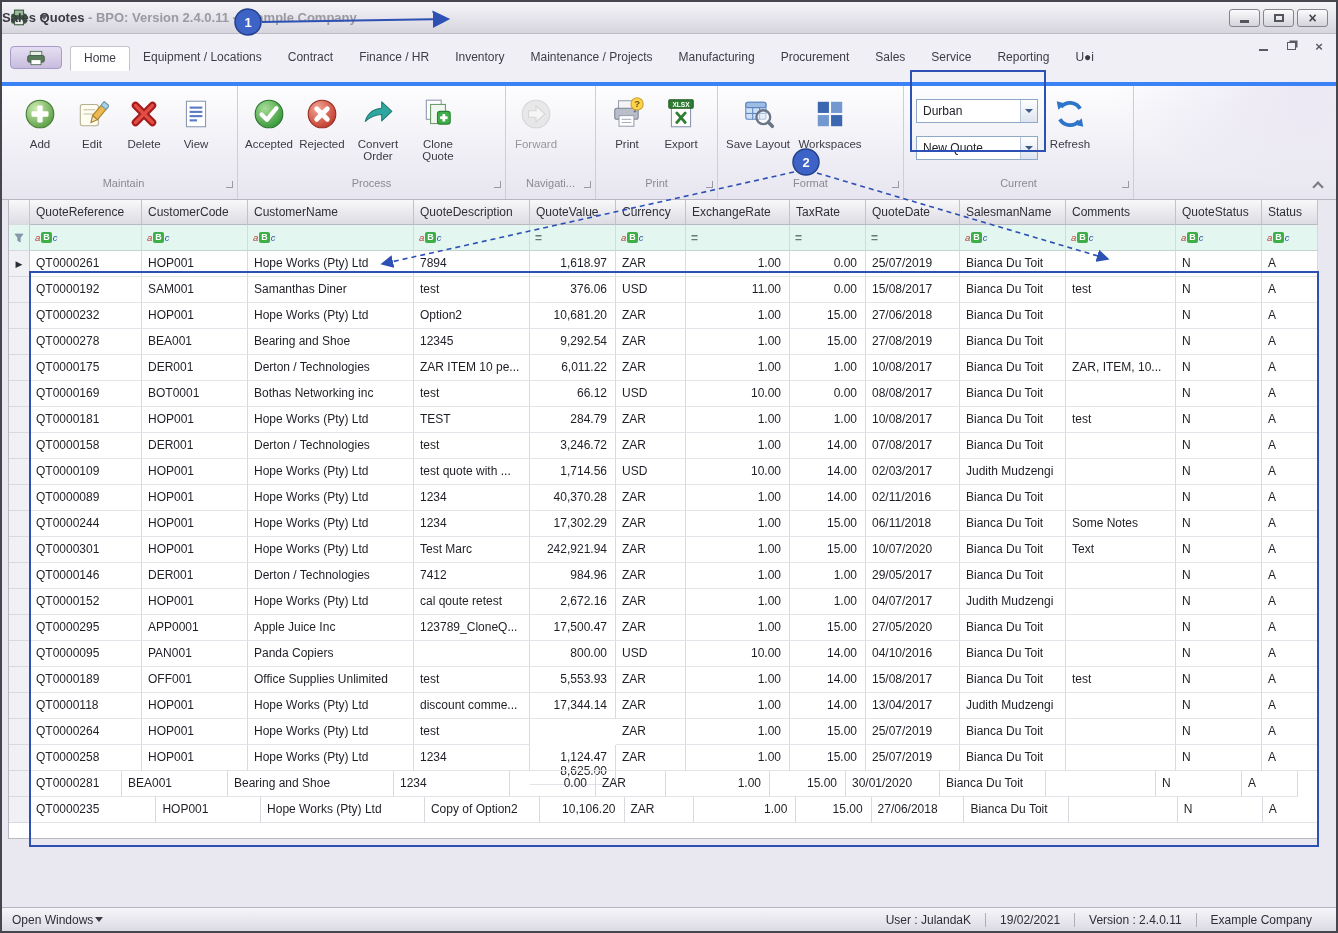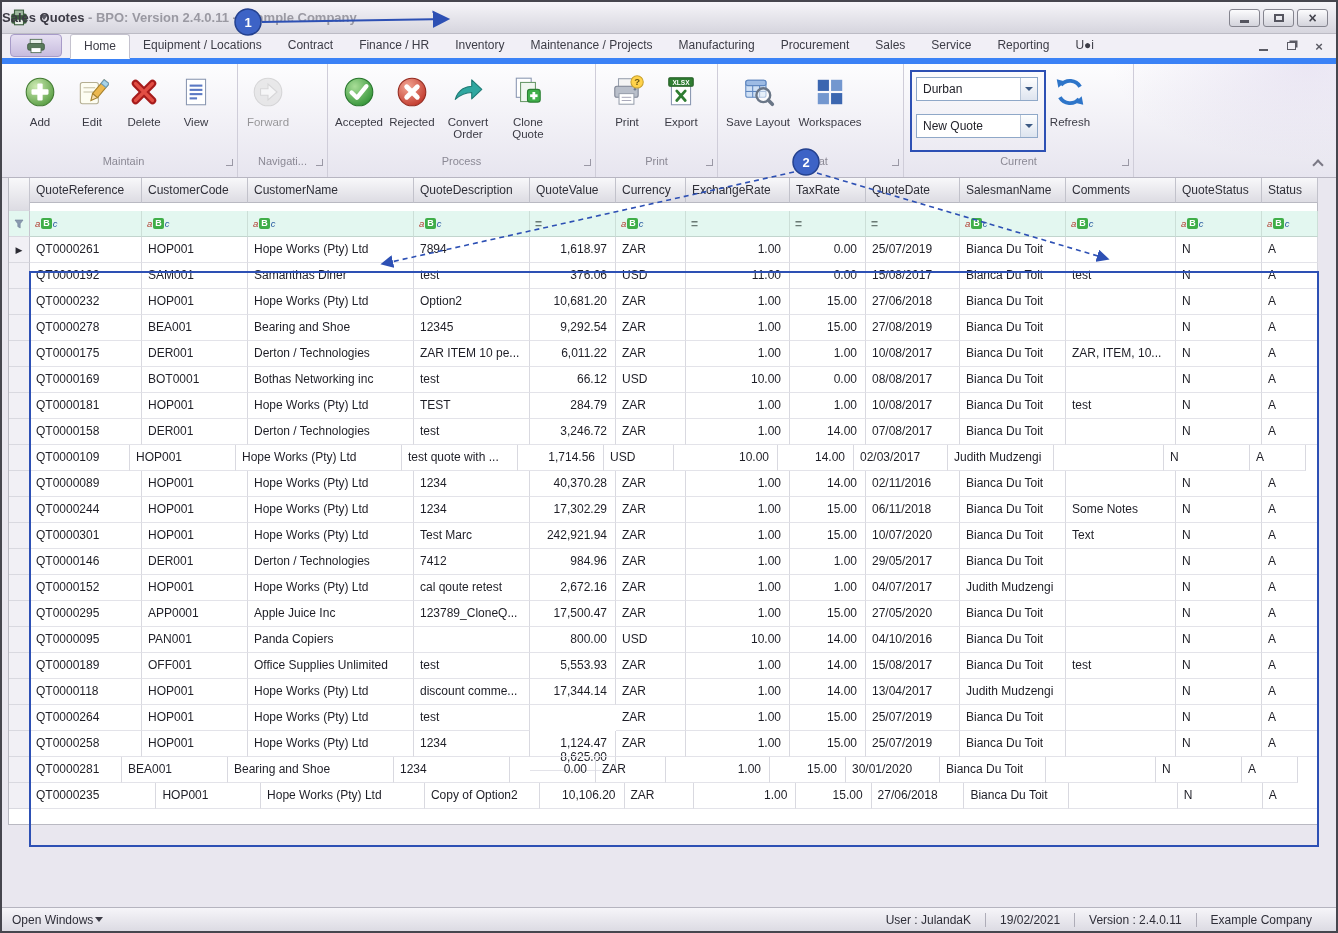--- a/index.html
+++ b/index.html
@@ -12,21 +12,21 @@
   .qat-caret{width:0;height:0;border-left:4px solid transparent;border-right:4px solid transparent;border-top:5px solid #5a5a64;margin-left:6px}
   .title{position:absolute;left:0;right:0;text-align:left;font-size:13px;font-weight:bold;color:#9a99a2;pointer-events:none}
   .title .active-part{color:#3c3b45}
   .winbtns{margin-left:auto;display:flex;z-index:2}
   .wbtn{width:31px;height:18px;border:1px solid #84848e;background:linear-gradient(#fcfcfd,#d4d4dc);border-radius:3px;display:flex;align-items:center;justify-content:center;margin-left:3px;color:#44444e}
   .wbtn .minbar{width:9px;height:3px;background:#55555f;margin-top:7px}
   .wbtn .maxbox{width:10px;height:8px;border:2px solid #55555f}
   .wbtn .closex{font-size:14px;font-weight:bold;line-height:1;color:#44444e}
 
   
-  .tabrow{flex:0 0 28px;background:#f1eff6;display:flex;align-items:center;padding:0 6px;position:relative;border-bottom:6px solid #3b82f6}
+  .tabrow{flex:0 0 28px;background:#f1eff6;display:flex;align-items:center;padding:12px 6px;position:relative;border-bottom:4px solid #3b82f6}
   .appbtn{width:52px;height:23px;margin:0 8px 1px 2px;border:1px solid #a79bc8;border-radius:4px;background:linear-gradient(#e6dff2,#c7bcde);display:flex;align-items:center;justify-content:center}
   .tab{padding:4px 13px 5px;font-size:12px;color:#3c3c46;white-space:nowrap;cursor:default}
   .tab.active{background:#fff;border:1px solid #c4c2ce;border-bottom:1px solid #fff;border-radius:3px 3px 0 0;margin-bottom:-1px}
   .mdibtns{position:absolute;right:10px;top:6px;display:flex;gap:14px;align-items:center;color:#5a5a64}
   .mdibtn{width:14px;height:12px;display:flex;align-items:center;justify-content:center}
   .mdibtn .bar{width:9px;height:2px;background:#5a5a64;margin-top:7px}
   .mdibtn .rest{width:9px;height:8px;border:1.5px solid #5a5a64;box-shadow:2px -2px 0 -0.5px #5a5a64}
   .mdibtn .x{font-size:13px;font-weight:bold;line-height:1}
 
   
@@ -49,21 +49,21 @@
   .combo-btn{width:17px;align-self:stretch;border-left:1px solid #b9c6d8;background:linear-gradient(#fefefe,#dde4ef);display:flex;align-items:center;justify-content:center}
   .combo-caret{width:0;height:0;border-left:4px solid transparent;border-right:4px solid transparent;border-top:4px solid #3c5a84}
   .ribbon-collapse{position:absolute;right:14px;bottom:8px;width:8px;height:8px;border-left:2px solid #7a7885;border-top:2px solid #7a7885;transform:rotate(45deg)}
 
   
   .workarea{flex:1;background:#e9e7ef;overflow:hidden;position:relative}
   .groupbar{height:44px;background:#e7e5ed;border-bottom:1px solid #c6c5cf;font-size:12.5px;color:#a6a5ae;padding:12px 0 0 10px}
   .grid{margin-left:6px;width:1310px;background:#fff;border-left:1px solid #b9b9c2;border-right:1px solid #b9b9c2}
   .g-row{display:flex;width:1309px}
   .g-gutter{width:21px;flex:0 0 21px;background:#f1f0f5;border-right:1px solid #c6c6cf;border-bottom:1px solid #d9d9e0;display:flex;align-items:center;justify-content:center}
-  .g-header{height:33px}
+  .g-header{height:25px}
   .g-hcell{height:25px;line-height:24px;font-size:12px;color:#2f2f38;padding-left:6px;background:linear-gradient(#f8f8fa,#dddce3);border-right:1px solid #c2c2cb;border-bottom:1px solid #b9b9c2;white-space:nowrap;overflow:hidden;cursor:default}
   .g-filter{height:26px}
   .g-fcell{height:26px;background:#e3f7f0;border-right:1px solid #ccdfd8;border-bottom:1px solid #c2d5ce;display:flex;align-items:center;padding-left:5px}
   .abc{display:inline-flex;align-items:center;font-size:9.5px;line-height:1;gap:1px}
   .abc .a{color:#b03a2e;font-style:italic}
   .abc .b{background:#3fae49;color:#fff;border-radius:2px;padding:1px 2px;font-weight:bold;font-size:9px}
   .abc .c{color:#2e5fa3;font-style:italic}
   .eq{font-size:12px;color:#6a7a74;font-weight:bold}
   .g-data{height:26px;background:#fff}
   .g-data .g-gutter{background:#f1f0f5}
@@ -212,34 +212,20 @@
                     <line x1="10" y1="18" x2="22" y2="18"></line>
                     <line x1="10" y1="22" x2="17" y2="22"></line>
                   </g>
                 </svg>
               </span>
               <div class="rbtn-label">View</div>
             </div>
           </div>
           <div class="rgroup-label">Maintain<span class="launcher"></span></div>
         </div>
-        <div class="rgroup" data-gi="1" style="width: 90px;">
-          <div class="rgroup-body">
-            <div class="rbtn disabled">
-              <span class="btn-icon">
-                <svg viewBox="0 0 32 32">
-                  <circle cx="16" cy="16" r="13" fill="#d9d9d9" stroke="#b3b3b3"></circle>
-                  <polygon points="9,13 16,13 16,8.5 24.5,16 16,23.5 16,19 9,19" fill="#f6f6f6" stroke="#b7b7b7"></polygon>
-                </svg>
-              </span>
-              <div class="rbtn-label">Forward</div>
-            </div>
-          </div>
-          <div class="rgroup-label">Navigati...<span class="launcher"></span></div>
-        </div>
         <div class="rgroup" data-gi="2" style="width: 268px;">
           <div class="rgroup-body">
             <div class="rbtn">
               <span class="btn-icon">
                 <svg viewBox="0 0 32 32">
                   <defs>
                     <radialGradient id="gC" cx="35%" cy="30%" r="80%">
                       <stop offset="0%" stop-color="#a8dd97"></stop>
                       <stop offset="100%" stop-color="#2e9133"></stop>
                     </radialGradient>
@@ -283,20 +269,34 @@
                   <rect x="9" y="7" width="14" height="18" fill="#f0f7f0" stroke="#6a9a6a"></rect>
                   <rect x="15.5" y="13.5" width="12" height="12" rx="2.5" fill="#3fae49" stroke="#2c8034"></rect>
                   <rect x="20.2" y="16" width="2.6" height="7" fill="#fff"></rect>
                   <rect x="18" y="18.2" width="7" height="2.6" fill="#fff"></rect>
                 </svg>
               </span>
               <div class="rbtn-label">Clone Quote</div>
             </div>
           </div>
           <div class="rgroup-label">Process<span class="launcher"></span></div>
+        </div>
+        <div class="rgroup" data-gi="1" style="width: 90px;">
+          <div class="rgroup-body">
+            <div class="rbtn disabled">
+              <span class="btn-icon">
+                <svg viewBox="0 0 32 32">
+                  <circle cx="16" cy="16" r="13" fill="#d9d9d9" stroke="#b3b3b3"></circle>
+                  <polygon points="9,13 16,13 16,8.5 24.5,16 16,23.5 16,19 9,19" fill="#f6f6f6" stroke="#b7b7b7"></polygon>
+                </svg>
+              </span>
+              <div class="rbtn-label">Forward</div>
+            </div>
+          </div>
+          <div class="rgroup-label">Navigati...<span class="launcher"></span></div>
         </div>
         <div class="rgroup" data-gi="3" style="width: 122px;">
           <div class="rgroup-body">
             <div class="rbtn">
               <span class="btn-icon">
                 <svg viewBox="0 0 32 32">
                   <rect x="8" y="3.5" width="15" height="8" fill="#f4f4f4" stroke="#98a0ad"></rect>
                   <rect x="4.5" y="10.5" width="22" height="10.5" rx="2" fill="#b9bfca" stroke="#7d8494"></rect>
                   <circle cx="23.5" cy="13.5" r="1.2" fill="#6f7a8c"></circle>
                   <rect x="8.5" y="17.5" width="14" height="10" fill="#fff" stroke="#98a0ad"></rect>
@@ -616,21 +616,21 @@
           <div class="g-cell right" style="width: 104px;">1.00</div>
           <div class="g-cell right" style="width: 76px;">14.00</div>
           <div class="g-cell" style="width: 94px;">07/08/2017</div>
           <div class="g-cell" style="width: 106px;">Bianca Du Toit</div>
           <div class="g-cell" style="width: 110px;"></div>
           <div class="g-cell" style="width: 86px;">N</div>
           <div class="g-cell" style="width: 56px;">A</div>
         </div>
         <div class="g-row g-data">
           <div class="g-gutter"></div>
-          <div class="g-cell" style="width: 100px;">QT0000109</div>
+          <div class="g-cell" style="width: 112px;">QT0000109</div>
           <div class="g-cell" style="width: 106px;">HOP001</div>
           <div class="g-cell" style="width: 166px;">Hope Works (Pty) Ltd</div>
           <div class="g-cell" style="width: 116px;">test quote with ...</div>
           <div class="g-cell right" style="width: 86px;">1,714.56</div>
           <div class="g-cell" style="width: 70px;">USD</div>
           <div class="g-cell right" style="width: 104px;">10.00</div>
           <div class="g-cell right" style="width: 76px;">14.00</div>
           <div class="g-cell" style="width: 94px;">02/03/2017</div>
           <div class="g-cell" style="width: 106px;">Judith Mudzengi</div>
           <div class="g-cell" style="width: 110px;"></div>

